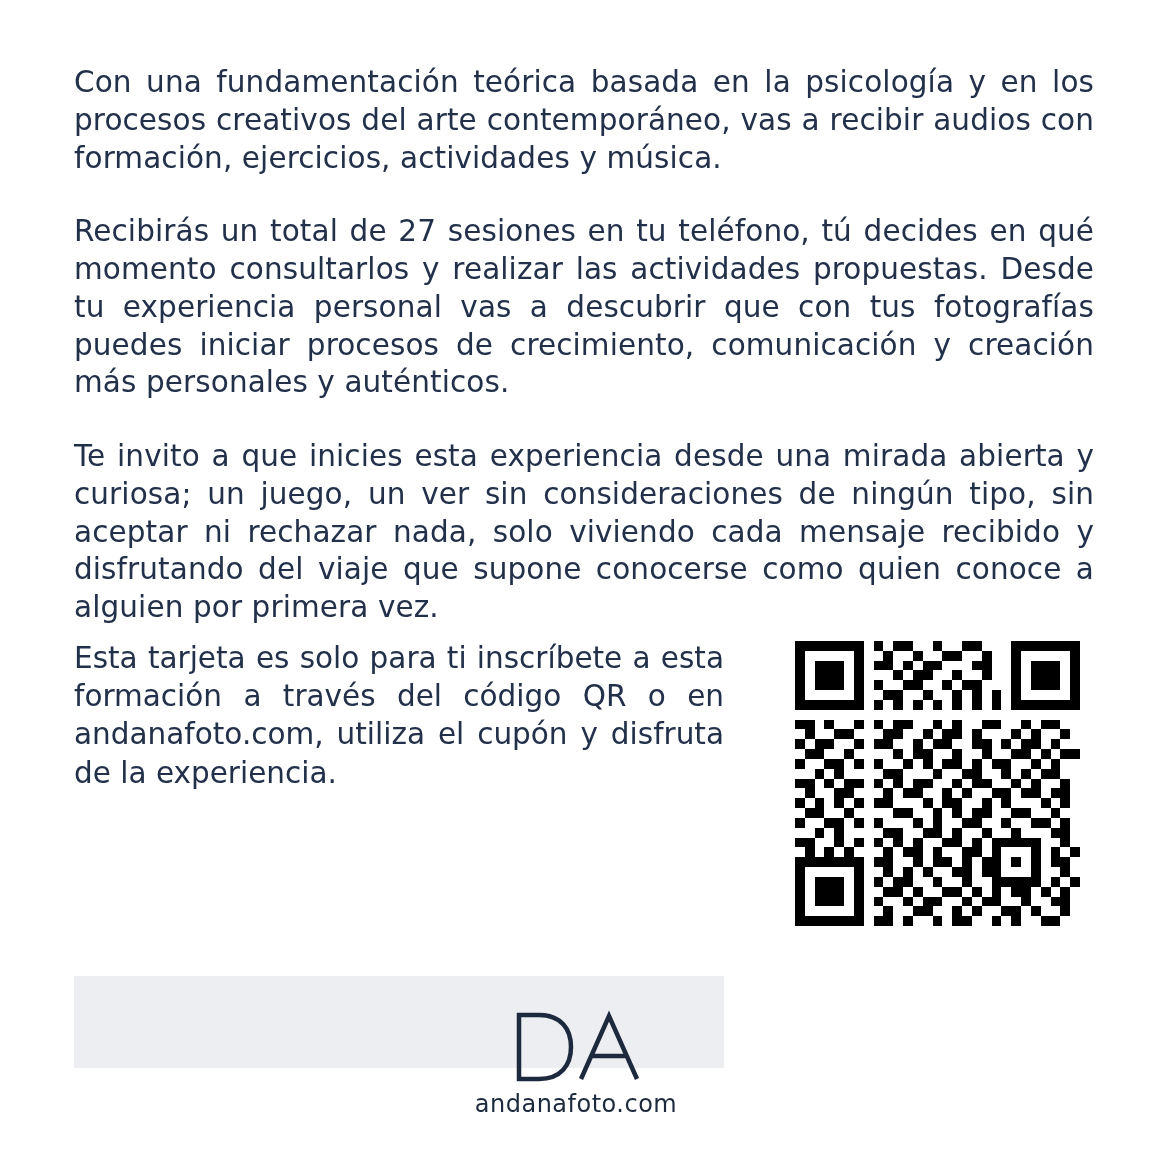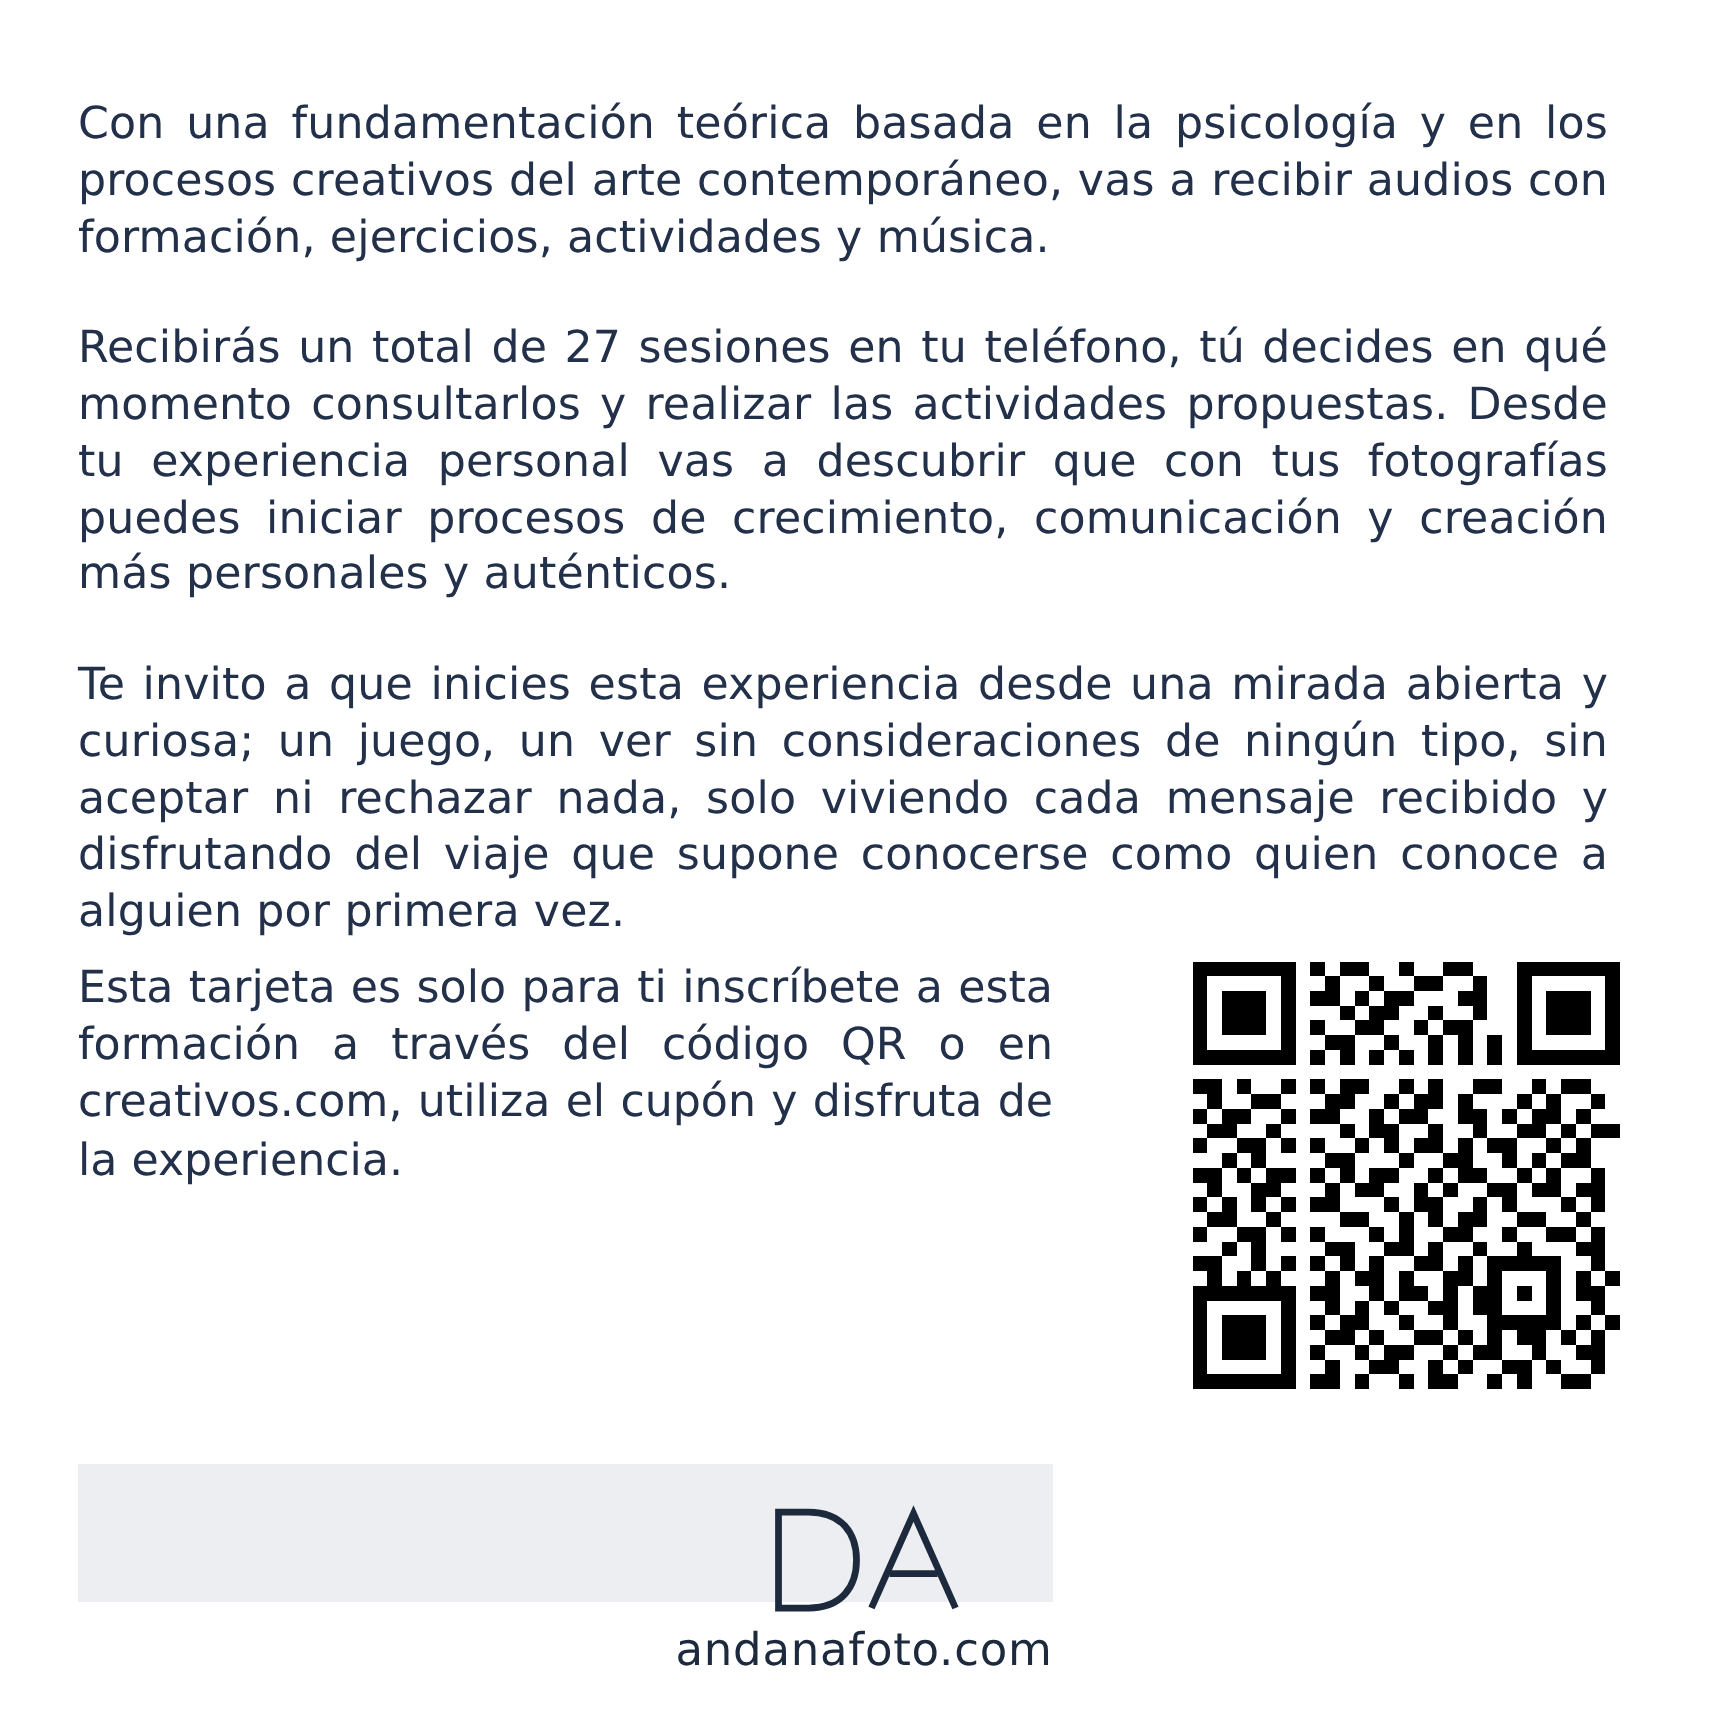--- a/index.html
+++ b/index.html
@@ -12,21 +12,21 @@
     background: #ffffff;
     font-family: "DejaVu Sans", sans-serif;
     color: #1e2a3a;
     overflow: hidden;
   }
   .card {
     position: relative;
     width: 1152px;
     height: 1152px;
     box-sizing: border-box;
-    padding: 64px 66px 0 52px;
+    padding: 64px 66px 0 74px;
   }
   .body-copy {
     width: 1020px;
   }
   .para {
     font-size: 29.5px;
     line-height: 1.28;
     letter-spacing: 0.1px;
     color: #22304a;
     text-align: justify;
@@ -74,39 +74,39 @@
     left: 0;
     right: 0;
     bottom: 34px;
     text-align: center;
   }
   .logo {
     display: block;
     margin: 0 auto 6px auto;
   }
   .site {
-    font-size: 30px;
+    font-size: 24px;
     letter-spacing: 0.5px;
     color: #1d2a3d;
   }
 </style>
 </head>
 <body>
 
 <div class="card">
 
   <div class="body-copy">
     <p class="para">Con una fundamentación teórica basada en la psicología y en los procesos creativos del arte contemporáneo, vas a recibir audios con formación, ejercicios, actividades y música.</p>
     <p class="para">Recibirás un total de 27 sesiones en tu teléfono, tú decides en qué momento consultarlos y realizar las actividades propuestas. Desde tu experiencia personal vas a descubrir que con tus fotografías puedes iniciar procesos de crecimiento, comunicación y creación más personales y auténticos.</p>
     <p class="para">Te invito a que inicies esta experiencia desde una mirada abierta y curiosa; un juego, un ver sin consideraciones de ningún tipo, sin aceptar ni rechazar nada, solo viviendo cada mensaje recibido y disfrutando del viaje que supone conocerse como quien conoce a alguien por primera vez.</p>
   </div>
 
   <div class="lower-row">
     <div class="cta-block">
-      <p class="cta-para">Esta tarjeta es solo para ti inscríbete a esta formación a través del código QR o en creativos.com, utiliza el cupón y disfruta de la experiencia.</p>
+      <p class="cta-para">Esta tarjeta es solo para ti inscríbete a esta formación a través del código QR o en andanafoto.com, utiliza el cupón y disfruta de la experiencia.</p>
     </div>
 
     <div class="qr-wrap">
       <svg class="qr" viewBox="0 0 29 29" shape-rendering="crispEdges">
         <rect width="29" height="29" fill="#ffffff"></rect>
         <g fill="#000000">
 
           <rect x="0" y="0" width="7" height="1"></rect>
             <rect x="0" y="6" width="7" height="1"></rect>
           <rect x="0" y="0" width="1" height="7"></rect>

